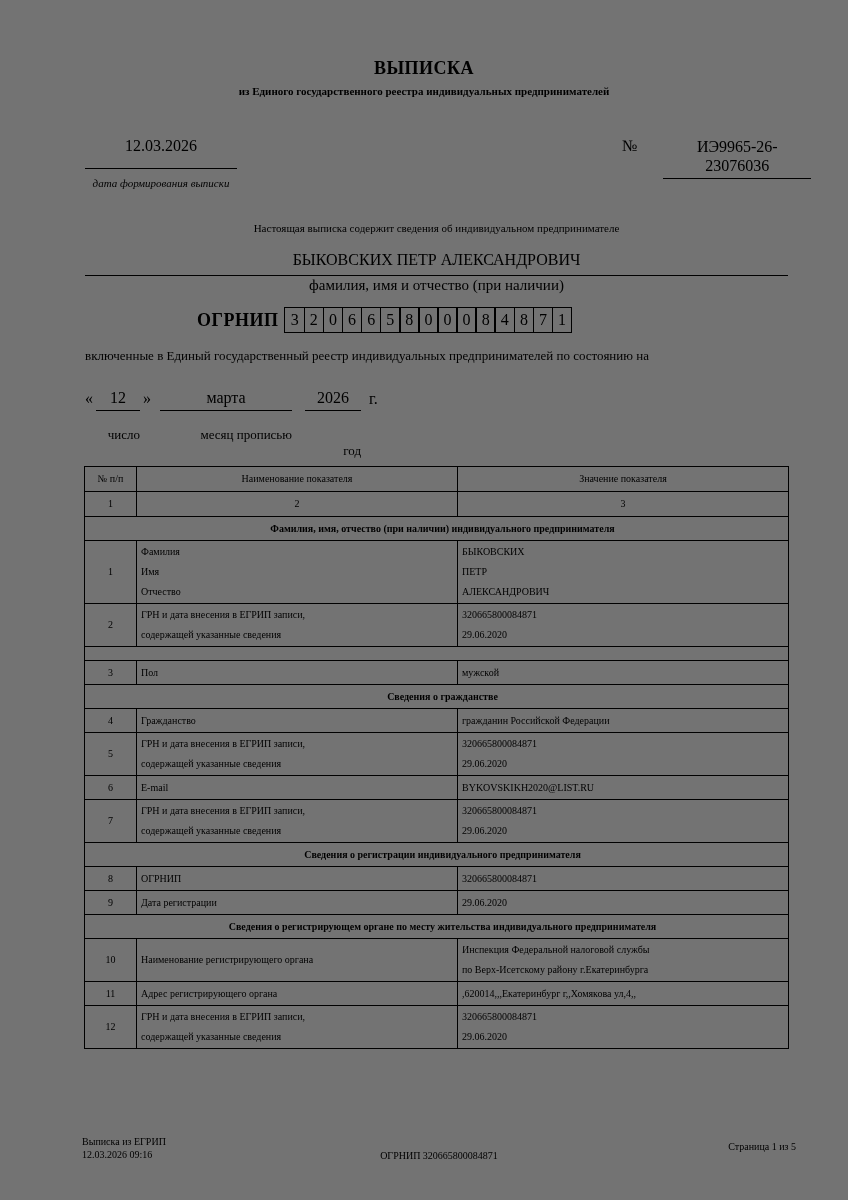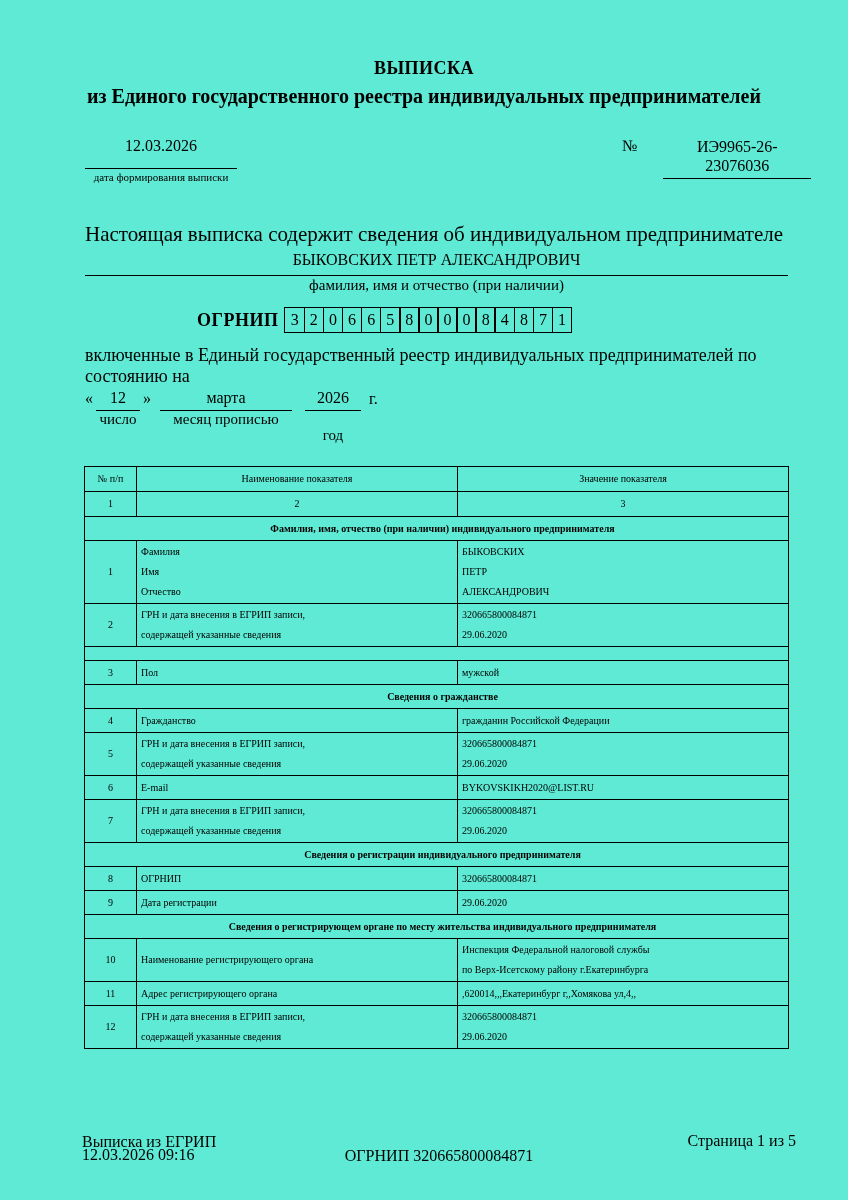--- a/index.html
+++ b/index.html
@@ -1,80 +1,80 @@
 <!DOCTYPE html>
 <html><head>
 <meta charset="utf-8">
 <style>
   * { box-sizing: border-box; }
   html,body { margin:0; padding:0; }
   body {
     width:848px; height:1200px; background:#fff; color:#000;
     font-family:"Liberation Serif","DejaVu Serif",serif;
   }
-  .page { position:relative; width:848px; height:1200px; overflow:hidden; background:#5eead4; }
+  .page { position:relative; width:848px; height:1200px; overflow:hidden; background:#737373; }
 
   .title { position:absolute; top:58px; left:0; width:848px; text-align:center;
            font-weight:bold; font-size:18px; letter-spacing:.5px; }
   .subtitle { position:absolute; top:85px; left:0; width:848px; text-align:center;
-              font-weight:bold; font-size:20px; }
+              font-weight:bold; font-size:11px; }
 
   .formation { position:absolute; left:85px; top:137px; width:152px; text-align:center; }
   .formation .value { font-size:16px; }
   .formation .line { border-top:1.5px solid #000; margin-top:13px; }
-  .formation .label { font-size:11px; margin-top:2px; }
+  .formation .label { font-size:11px; margin-top:8px;font-style:italic; }
 
   .number-block { position:absolute; left:622px; top:137px; display:flex; gap:26px; font-size:16px; }
   .number-block .num-value { width:148px; text-align:center; line-height:19px;
                              border-bottom:1.5px solid #000; padding-bottom:3px; }
 
-  .intro { position:absolute; left:85px; top:222px; width:703px; font-size:21px; }
+  .intro { position:absolute; left:85px; top:222px; width:703px; font-size:11px;text-align:center; }
 
   .name-block { position:absolute; left:85px; top:251px; width:703px; text-align:center; }
   .name-block .name { font-size:16px; border-bottom:1.5px solid #000; padding-bottom:6px; }
   .name-block .name-label { font-size:15px; margin-top:1px; }
 
   .ogrnip { position:absolute; left:197px; top:307px; display:flex; align-items:center; }
   .ogrnip-label { font-weight:bold; font-size:18px; margin-right:6px; letter-spacing:.5px; }
   .digit-boxes { display:flex; }
   .digit-box { width:20.6px; height:26px; border:1.5px solid #000; margin-left:-1.5px;
                display:flex; align-items:center; justify-content:center; font-size:16px; }
   .digit-boxes .digit-box:first-child { margin-left:0; }
 
   .statement { position:absolute; left:85px; top:345px; width:703px;
-               font-size:18px; line-height:21px; }
+               font-size:13px; line-height:21px; }
 
   .datefill { position:absolute; left:85px; top:389px; display:flex;
               align-items:flex-start; font-size:16px; }
   .datefill .qmark { padding-top:1px; }
   .blank { display:flex; flex-direction:column; }
   .blank .val { text-align:center; border-bottom:1.5px solid #000; padding-bottom:3px; }
-  .blank .lbl { text-align:center; font-size:15px; margin-top:0; }
+  .blank .lbl { text-align:right; font-size:13px; margin-top:16px; }
   .blank-day { width:44px; margin:0 3px; }
   .blank-month { width:132px; margin-left:9px; }
   .blank-year { width:56px; margin-left:13px;gap:16px; }
   .g-suffix { margin-left:8px; padding-top:1px; }
 
   table.indicator-table { position:absolute; left:84px; top:466px; width:704px;
                           border-collapse:collapse; table-layout:fixed; font-size:10px; }
   .indicator-table td { border:1.5px solid #000; line-height:20px; padding:1px 4px;
                         vertical-align:middle; overflow:hidden; }
   .indicator-table .c-num { text-align:center; padding:1px 2px; }
   .indicator-table .c-name, .indicator-table .c-value { text-align:left; white-space:pre-line; }
   .indicator-table tr.t-head td { text-align:center; height:25px; }
   .indicator-table tr.t-nums td { text-align:center; height:25px; }
   .indicator-table tr.t-section td { font-weight:bold; text-align:center; height:22px; line-height:21px;padding-left:16px; }
   .indicator-table tr.t-row td { height:24px;border-radius:19px; }
   .indicator-table tr.t-spacer td { height:14px; padding:0; }
 
   .footer { position:absolute; left:82px; top:1135px; width:714px; height:28px;
-            font-size:16px; line-height:13px; }
+            font-size:10px; line-height:13px; }
   .footer .f-left { position:absolute; left:0; top:0; }
   .footer .f-center { position:absolute; left:50%; bottom:1px; transform:translateX(-50%); white-space:nowrap; }
-  .footer .f-right { position:absolute; right:0; bottom:16px; white-space:nowrap; }
+  .footer .f-right { position:absolute; right:0; bottom:10px; white-space:nowrap; }
 </style>
 </head>
 <body>
 
 <div class="page">
 
   <div class="title">ВЫПИСКА</div>
   <div class="subtitle">из Единого государственного реестра индивидуальных предпринимателей</div>
 
   <div class="formation">

